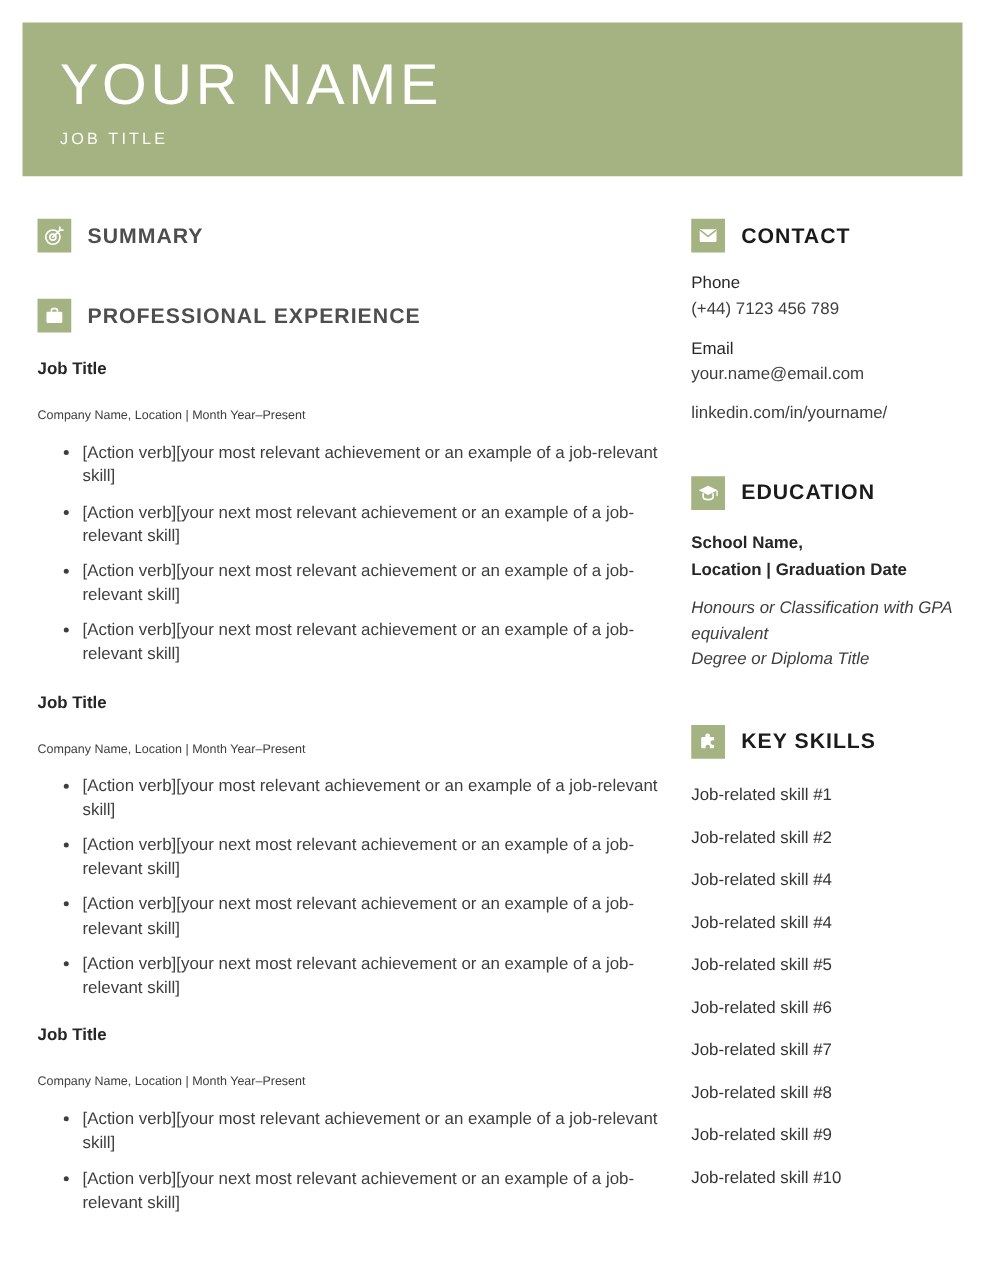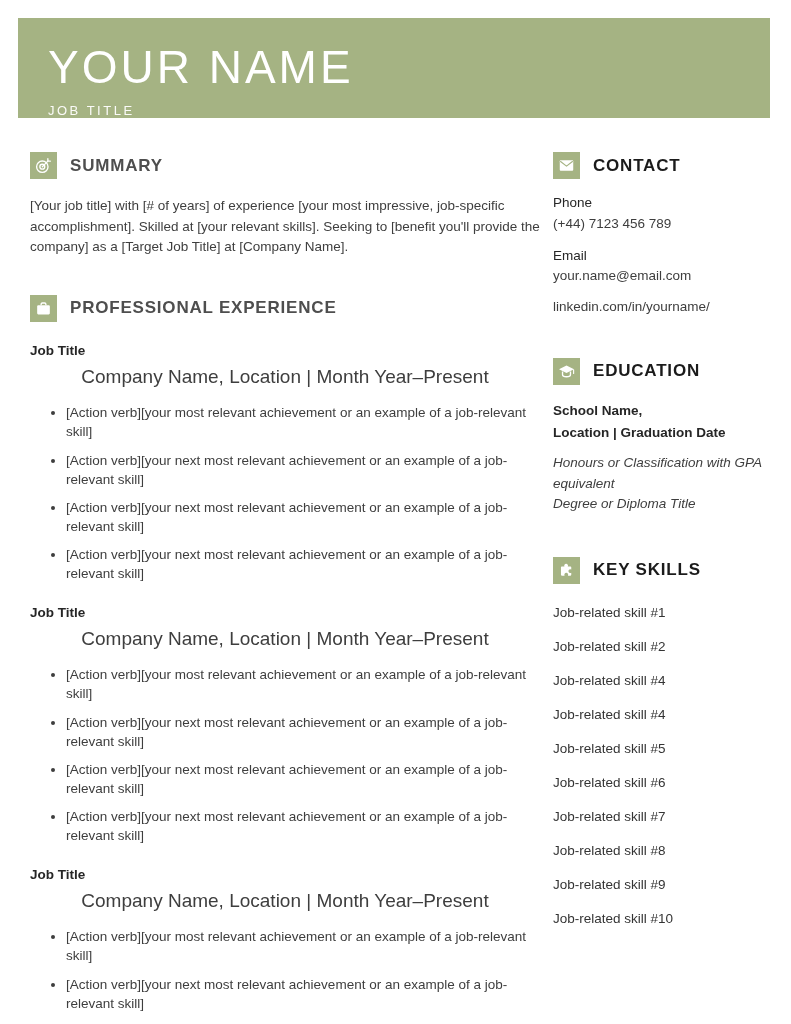--- a/index.html
+++ b/index.html
@@ -9,21 +9,21 @@
     width: 791px; height: 1024px;
     background: #ffffff;
     font-family: "Liberation Sans", sans-serif;
     overflow: hidden;
   }
   .page { width: 791px; height: 1024px; overflow: hidden; }
 
   
   .header {
     margin: 18px 21px 0 18px;
-    height: 100px;
+    height: 123px;
     background: var(--accent);
     padding: 25px 0 0 30px;
   }
   .person-name {
     margin: 0;
     font-size: 46px;
     font-weight: 300;
     letter-spacing: 3px;
     line-height: 1.05;
     color: #ffffff;
@@ -52,21 +52,21 @@
   .icon-box svg { width: 19px; height: 19px; display: block; }
   .section-title { margin: 0; font-size: 17px; font-weight: bold; letter-spacing: 0.8px; }
   .h-left  { color: #4e4e4e; }
   .h-right { color: #1b1b1b; }
 
   
   .summary-text { margin: 17px 0 0; font-size: 13.5px; line-height: 1.52; color: var(--body-text); }
   .section-exp { margin-top: 37px; }
   .job { margin-top: 19px; }
   .job-title { font-weight: bold; font-size: 13.5px; color: var(--bold-text); line-height: 1.5; }
-  .company-line { font-size: 19px; color: var(--body-text); line-height: 1.5; margin-top: 2px; text-align: center; }
+  .company-line { font-size: 10px; color: var(--body-text); line-height: 1.5; margin-top: 20px; }
   ul.bullets { margin: 12px 0 0; padding: 0 14px 0 36px; }
   ul.bullets li { font-size: 13.5px; color: var(--body-text); line-height: 1.42; margin-bottom: 9px; }
   ul.bullets li:last-child { margin-bottom: 0; }
 
   
   .contact-items { margin-top: 13px; }
   .contact-item { margin-bottom: 10px; }
   .contact-label { font-weight: normal; font-size: 13.5px; color: var(--bold-text); line-height: 1.6; }
   .contact-value { font-size: 13.5px; color: var(--body-text); line-height: 1.55; }
   .section-edu { margin-top: 40px; }
@@ -95,21 +95,20 @@
           <span class="icon-box">
             <svg viewBox="0 0 24 24" fill="none">
               <circle cx="10.5" cy="13.5" r="7.2" stroke="#ffffff" stroke-width="1.7"></circle>
               <circle cx="10.5" cy="13.5" r="3.1" stroke="#ffffff" stroke-width="1.7"></circle>
               <path d="M10.5 13.5 L17.5 6.5" stroke="#ffffff" stroke-width="1.7" stroke-linecap="round"></path>
               <path d="M17.5 6.5 L17.5 3.4 M17.5 6.5 L20.6 6.5" stroke="#ffffff" stroke-width="1.7" stroke-linecap="round"></path>
             </svg>
           </span>
           <h2 class="section-title h-left">SUMMARY</h2>
         </div>
-        <p class="summary-text">[Your job title] with [# of years] of experience [your most impressive, job-specific accomplishment]. Skilled at [your relevant skills]. Seeking to [benefit you'll provide the company] as a [Target Job Title] at [Company Name].</p>
       </section>
 
       <section class="section-exp">
         <div class="section-head">
           <span class="icon-box">
             <svg viewBox="0 0 24 24" fill="none">
               <path d="M9 8 V6.6 C9 5.7 9.7 5 10.6 5 h2.8 C14.3 5 15 5.7 15 6.6 V8" stroke="#ffffff" stroke-width="1.7"></path>
               <rect x="4" y="8" width="16" height="11.5" rx="1.4" fill="#ffffff"></rect>
             </svg>
           </span>

